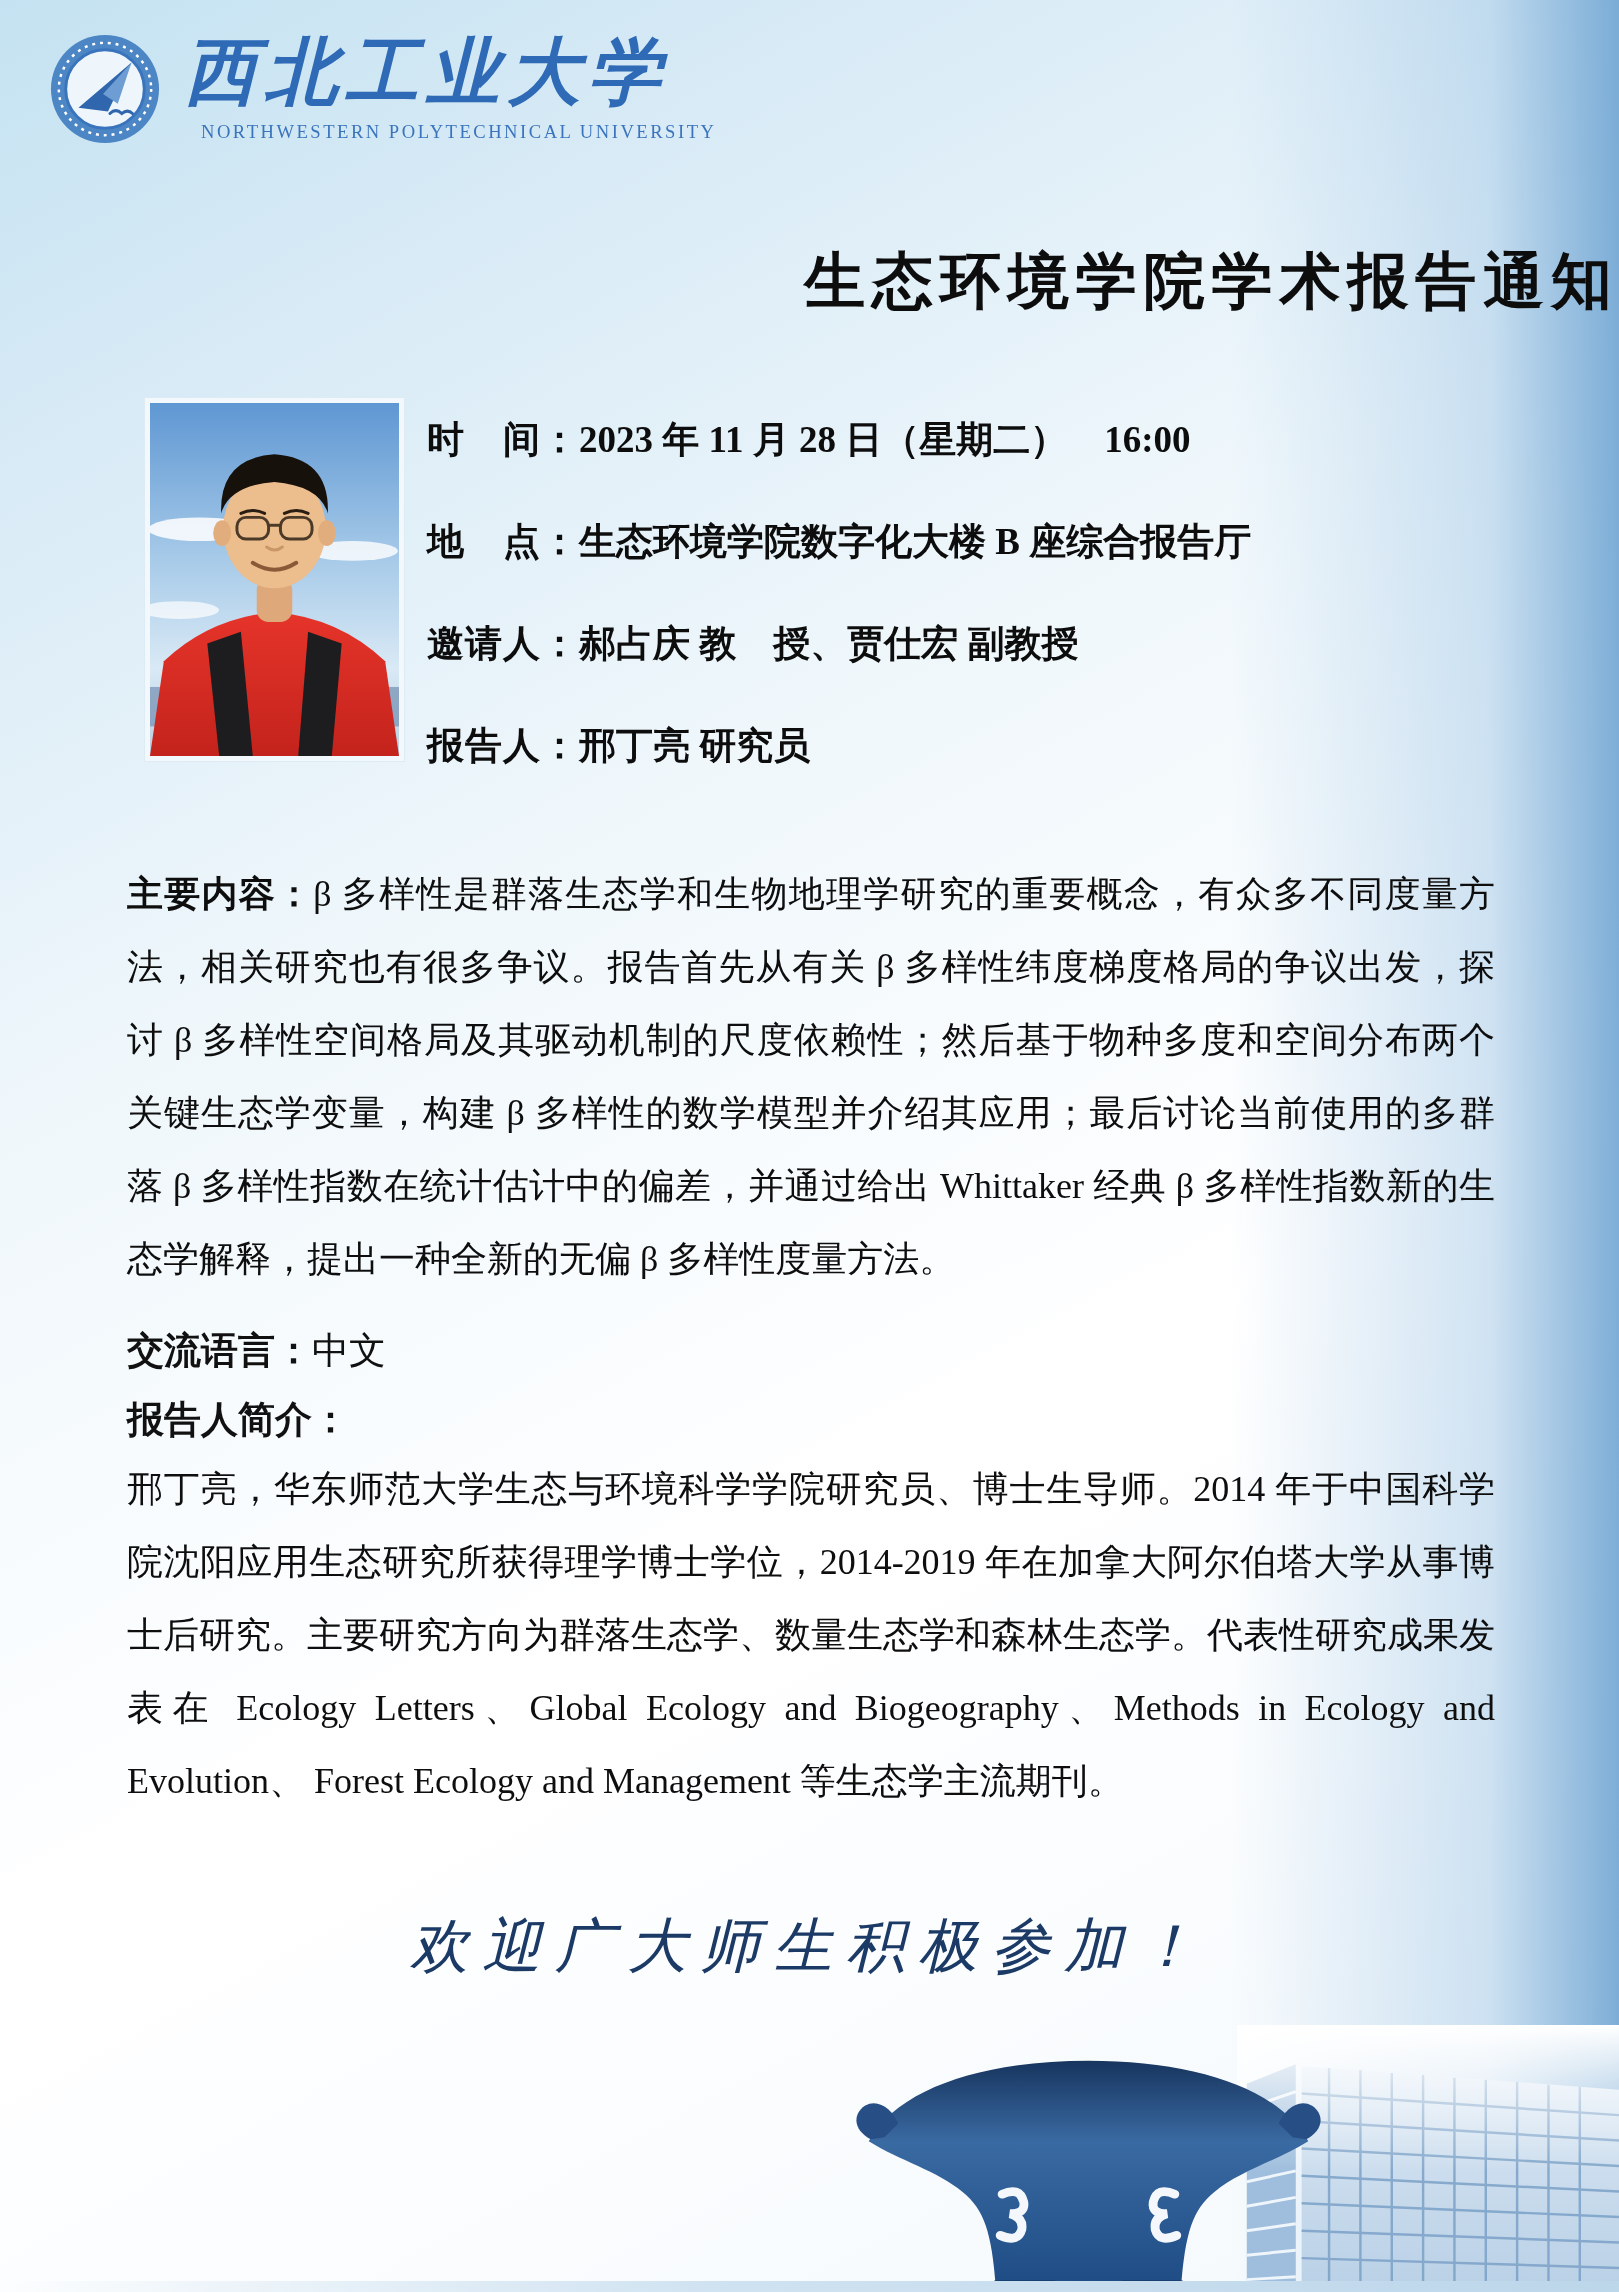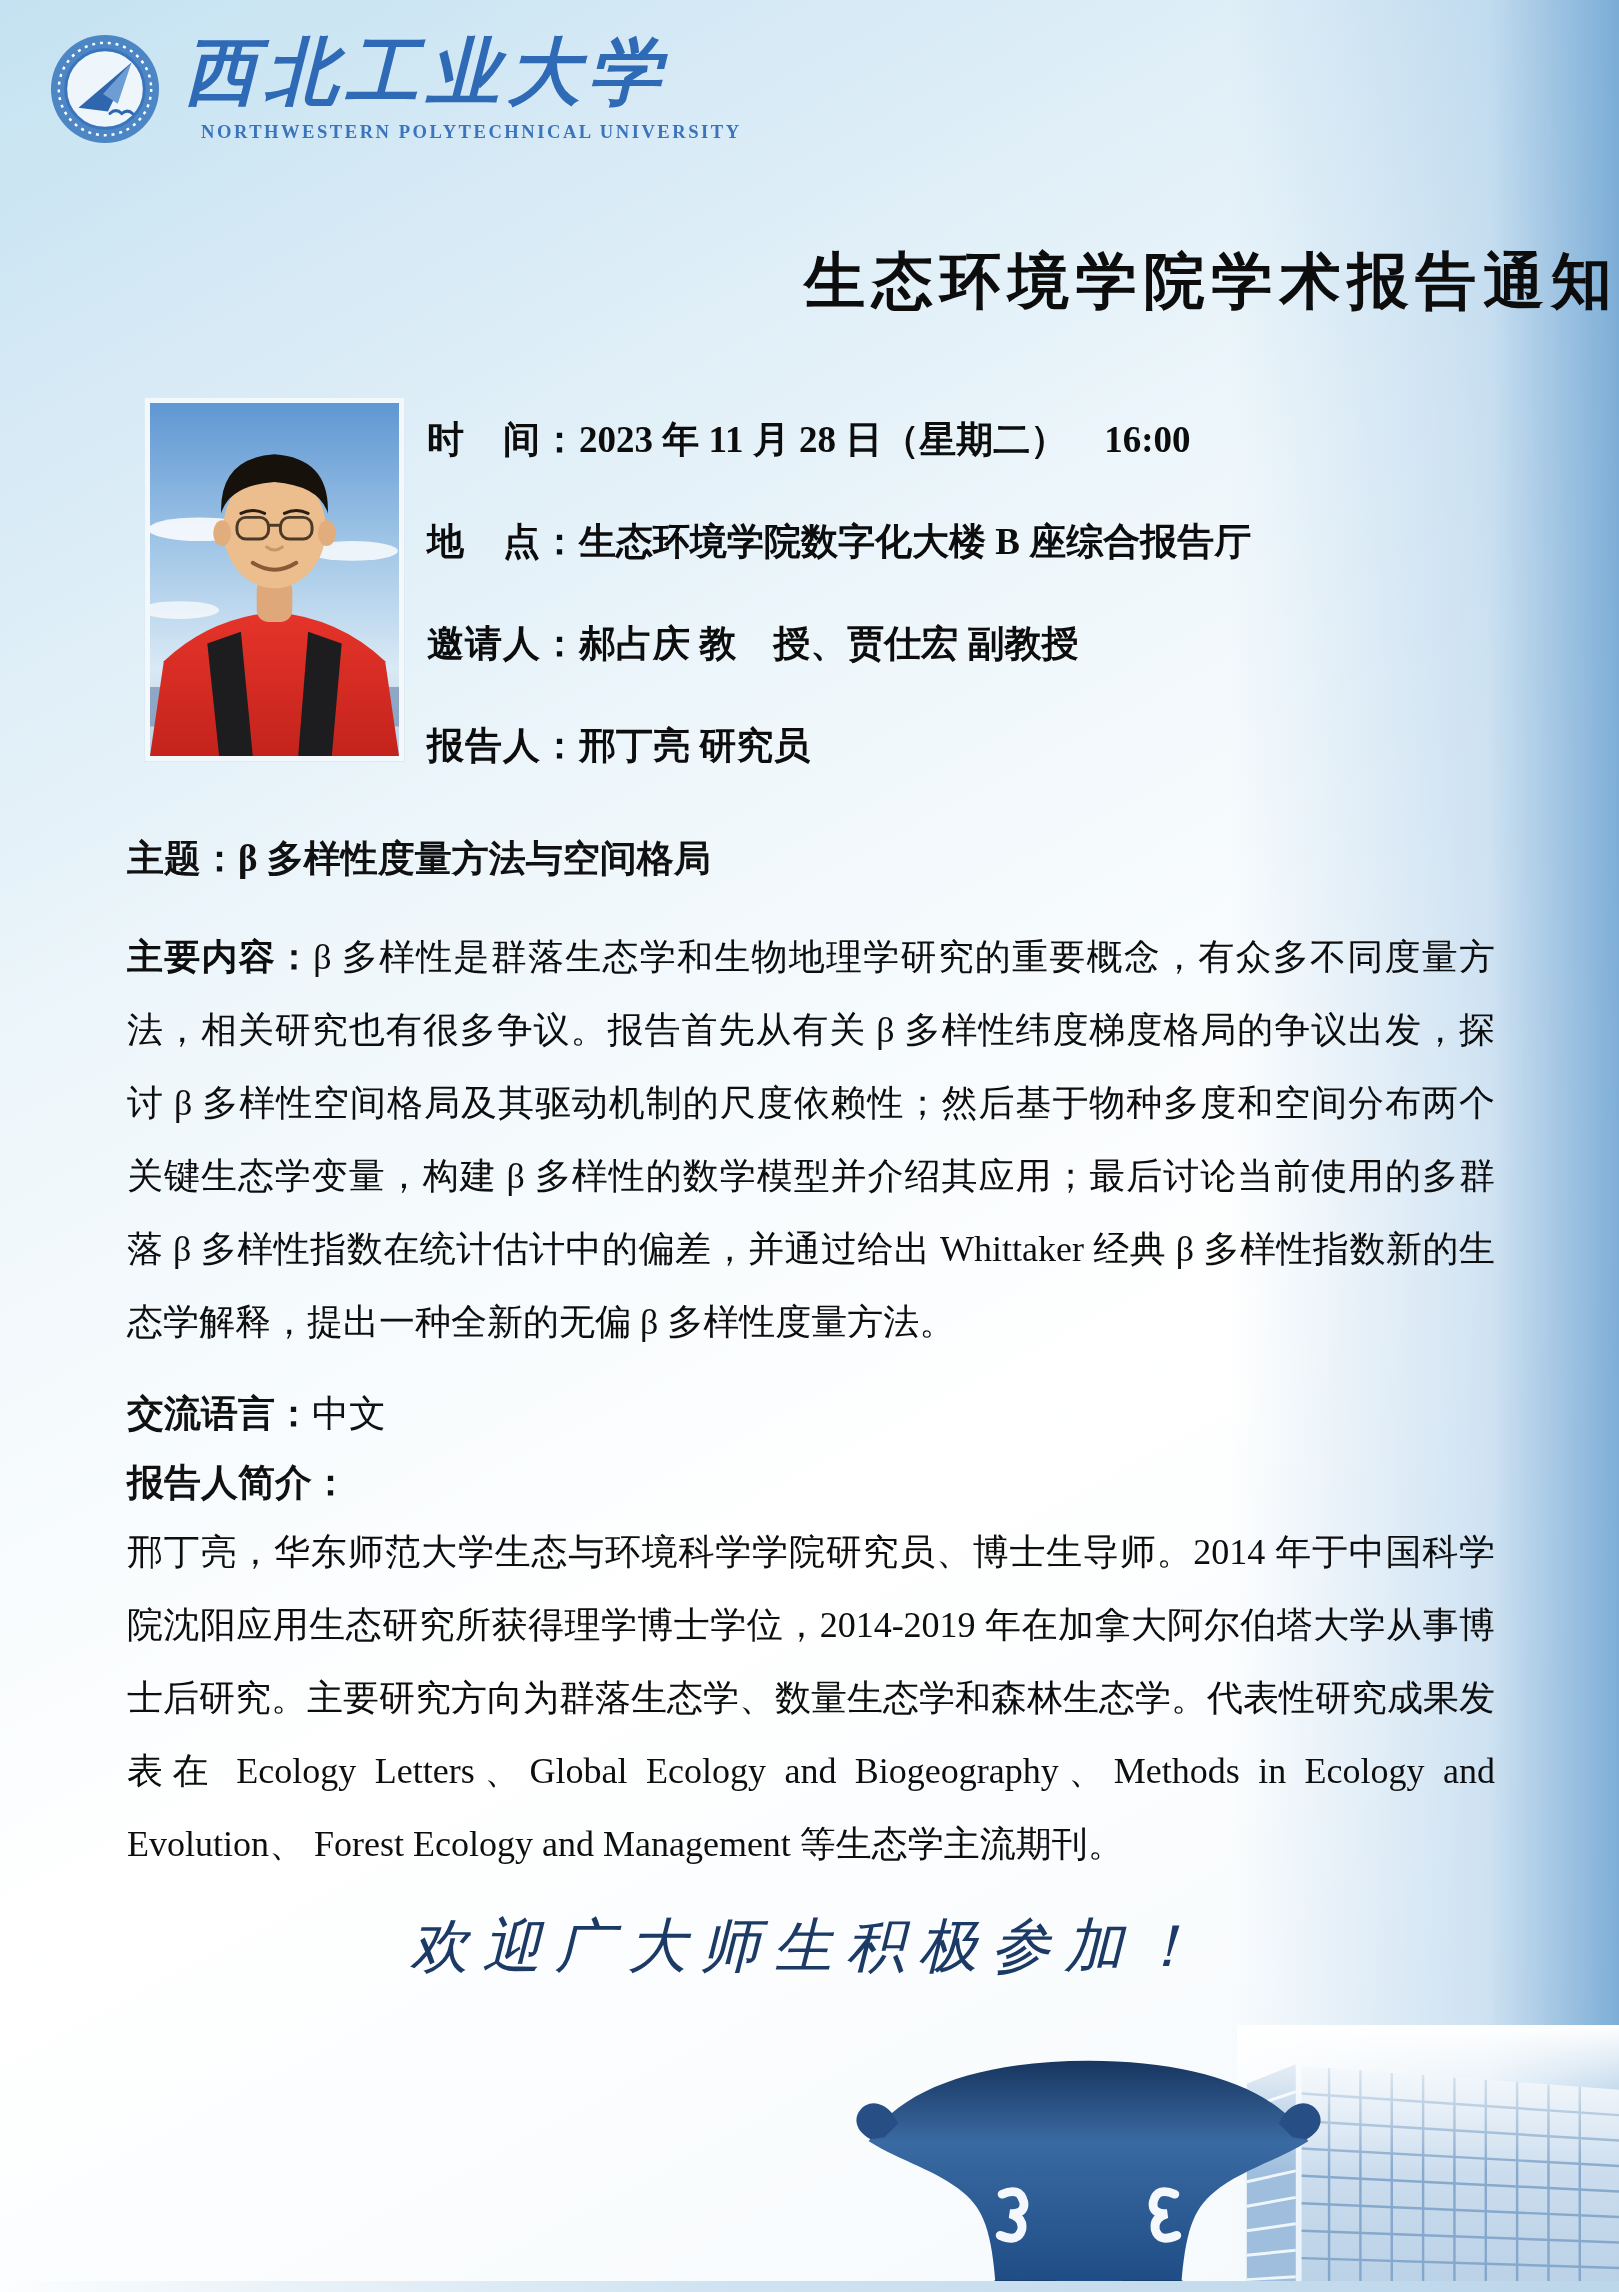--- a/index.html
+++ b/index.html
@@ -18,21 +18,21 @@
   .logo{position:absolute;left:49px;top:27.4px;width:627px;height:132px;}
   .emblem{position:absolute;left:0;top:5.9px;width:112px;height:112px;}
   .uni-cn{
     position:absolute;left:135px;top:-3.9px;width:490px;
     font-size:73px;font-weight:bold;font-style:italic;
     color:#2f6ab6;letter-spacing:7.8px;white-space:nowrap;
     font-family:"DejaVu Serif","Liberation Serif",serif;
   }
   .uni-en{
     position:absolute;left:152px;top:94px;width:490px;
-    font-size:18.6px;font-weight:bold;color:#3a74bd;
+    font-size:18.6px;font-weight:normal;color:#3a74bd;
     letter-spacing:2.5px;white-space:nowrap;
     font-family:"Liberation Serif",serif;
   }
 
   
   .title{
     position:absolute;left:0;top:241px;width:100%;
     text-align:right;font-size:61px;font-weight:bold;color:#0d0d0d;
     letter-spacing:6.9px;
     font-family:"DejaVu Serif","Liberation Serif",serif;
@@ -159,23 +159,20 @@
     </div>
     <div class="info-row">
       <span class="lbl">邀请人：</span><span>郝占庆 教　授、贾仕宏 副教授</span>
     </div>
     <div class="info-row">
       <span class="lbl">报告人：</span><span>邢丁亮 研究员</span>
     </div>
   </div>
 
   <div class="content">
-    <div class="line-topic">
-      <span>主题：</span><span>β 多样性度量方法与空间格局</span>
-    </div>
 
     <div class="para">
       <span class="lead">主要内容：</span><span>β 多样性是群落生态学和生物地理学研究的重要概念，有众多不同度量方法，相关研究也有很多争议。报告首先从有关 β 多样性纬度梯度格局的争议出发，探讨 β 多样性空间格局及其驱动机制的尺度依赖性；然后基于物种多度和空间分布两个关键生态学变量，构建 β 多样性的数学模型并介绍其应用；最后讨论当前使用的多群落 β 多样性指数在统计估计中的偏差，并通过给出 Whittaker 经典 β 多样性指数新的生态学解释，提出一种全新的无偏 β 多样性度量方法。</span>
     </div>
 
     <div class="line-lang">
       <span class="lbl">交流语言：</span><span>中文</span>
     </div>
 
     <div class="bio-head">报告人简介：</div>

